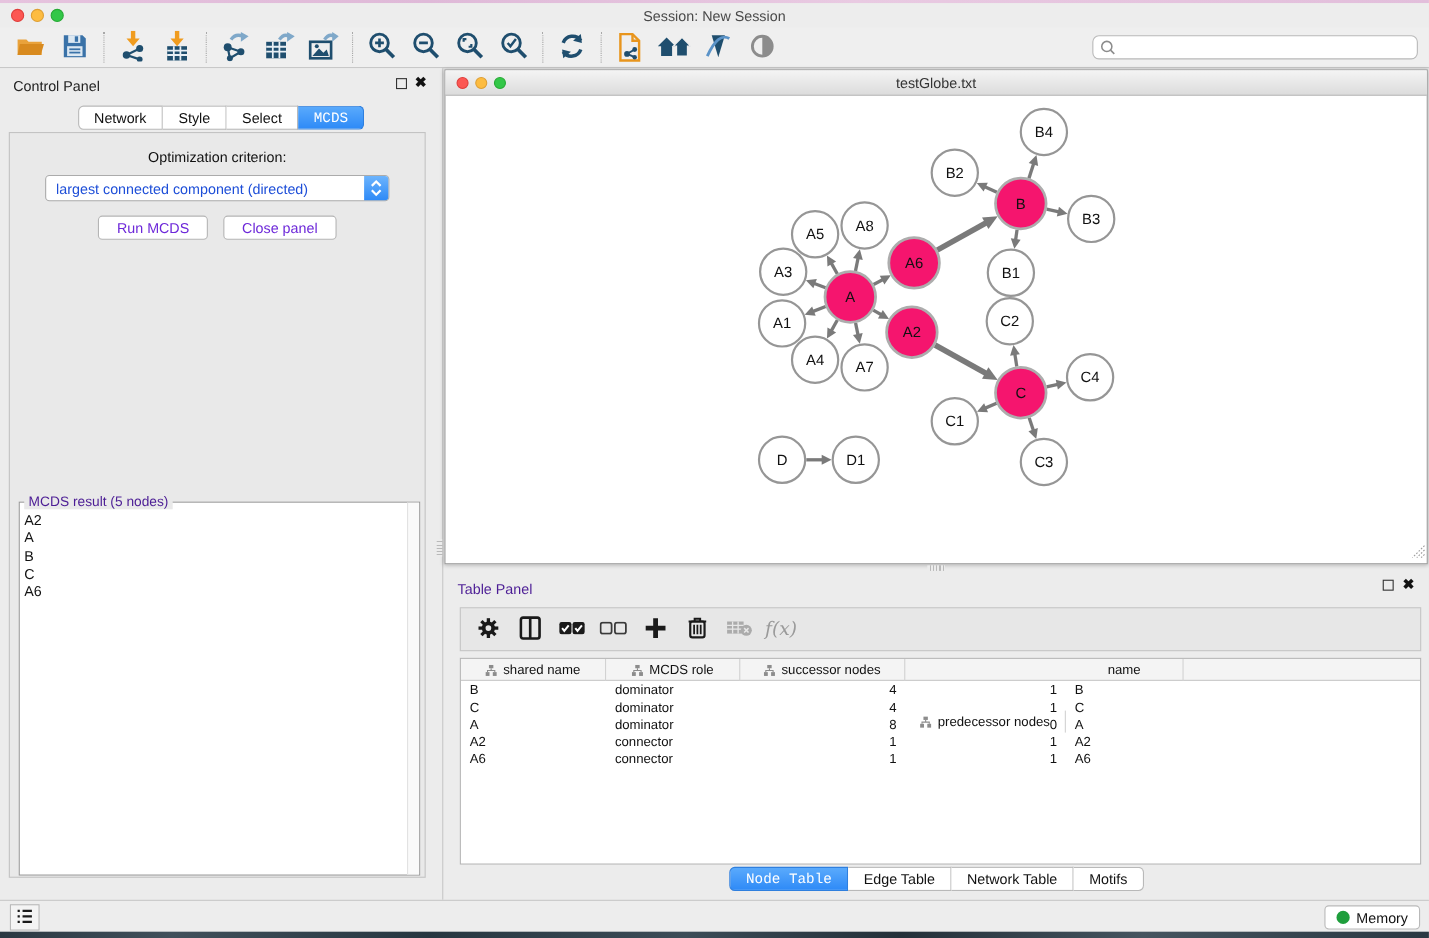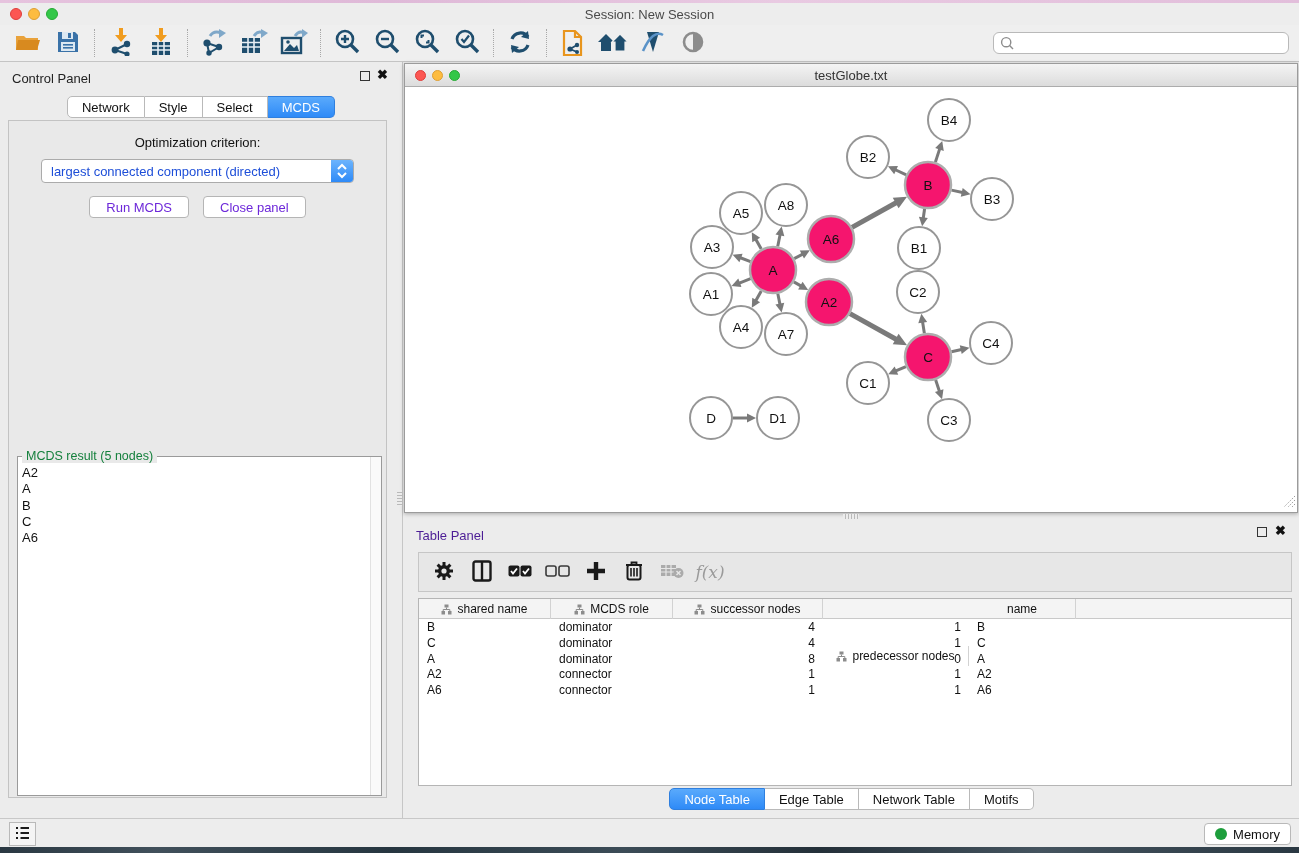--- a/index.html
+++ b/index.html
@@ -45,39 +45,39 @@
   .cp-title{ position:absolute; left:12px; top:9px; font-size:13px; color:#222; }
   .panel-float{ position:absolute; top:9px; width:10px; height:10px; border:1.5px solid #333; }
   .panel-close{ position:absolute; top:6px; font-size:13px; font-weight:bold; color:#111; line-height:14px; }
   .cp-head .panel-float{ right:32px; } .cp-head .panel-close{ right:14px; }
 
   .cp-tabs{ display:flex; justify-content:center; height:22px; margin-top:4px; }
   .seg-tab{ height:22px; background:#fff; border:1px solid #B9B9B9; border-left:none;
     font-size:13px; color:#111; padding:0 14px; display:flex; align-items:center; }
   .seg-tab:first-child{ border-left:1px solid #B9B9B9; border-radius:5px 0 0 5px; }
   .seg-tab:last-child{ border-radius:0 5px 5px 0; }
-  .seg-tab.active{ background:linear-gradient(#5AAAFC,#2E8AF7); border-color:#2F7FDE; color:#fff; }
+  .seg-tab.active{ background:linear-gradient(#5AAAFC,#2E8AF7); border-color:#2F7FDE; color:#fff;font-family:Liberation Mono, monospace; }
 
   .cp-box{ position:absolute; left:8px; top:58px; width:379px; height:678px;
     background:#E9E9E9; border:1px solid #C3C3C3; }
   .opt-label{ text-align:center; margin-top:14px; font-size:13px; color:#111; }
   .dropdown{ position:relative; margin:9px auto 0; width:313px; height:24px; background:#fff;
     border:1px solid #ABABAB; border-radius:4px; }
   .dropdown .dd-text{ position:absolute; left:9px; top:4px; font-size:13px; color:#1d4ed8; white-space:nowrap; }
   .dd-spin{ position:absolute; right:0px; top:0px; width:22px; height:22px; border-radius:0 3px 3px 0;
     background:linear-gradient(#6CB4FD,#2E8AF7); color:#fff; }
   .dd-spin svg{ position:absolute; left:5px; top:3px; }
   .cp-buttons{ display:flex; justify-content:center; gap:14px; margin-top:13px; }
   .push-btn{ height:22px; background:#fff; border:1px solid #B5B5B5; border-radius:4px;
     font-size:13px; color:#6d28d9; padding:0 16px; }
 
   .result-fieldset{ position:absolute; left:8px; top:335px; width:365px; height:340px;
     border:1px solid #9A9A9A; background:#fff; }
   .result-legend{ position:absolute; top:-8px; left:4px; background:#E9E9E9; padding:0 4px;
-    font-size:12.5px; color:#15803d; }
+    font-size:12.5px; color:#4c1d95; }
   .result-list{ position:absolute; inset:8px 12px 2px 4px; overflow:hidden; }
   .result-item{ font-size:13px; line-height:16.3px; color:#111; }
   .result-scroll{ position:absolute; right:0; top:0; bottom:0; width:11px; background:#FAFAFA; border-left:1px solid #E2E2E2; }
 
   
   .network-window{ position:absolute; left:404px; top:1px; width:894px; height:450px;
     background:#fff; border:1px solid #9B9B9B; box-shadow:0 1px 4px rgba(0,0,0,.28); }
   .nw-titlebar{ height:23px; background:linear-gradient(#F4F4F4,#DCDCDC); border-bottom:1px solid #ACACAC; position:relative; }
   .nw-titlebar .tl{ top:6px; width:11px; height:11px; }
   .nw-titlebar .tl.red{ left:10px; } .nw-titlebar .tl.yellow{ left:27px; } .nw-titlebar .tl.green{ left:44px; }

